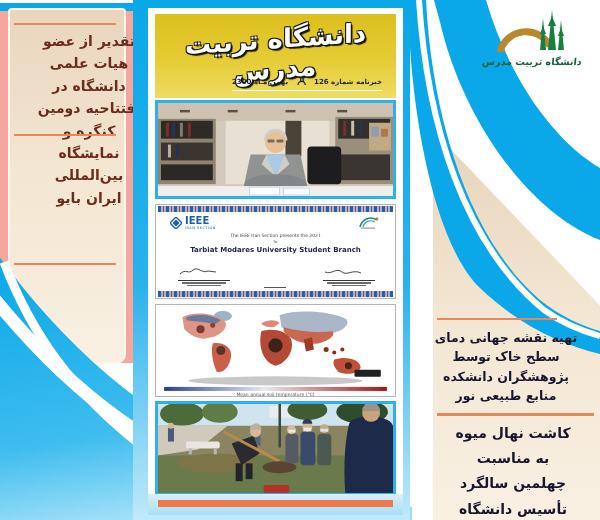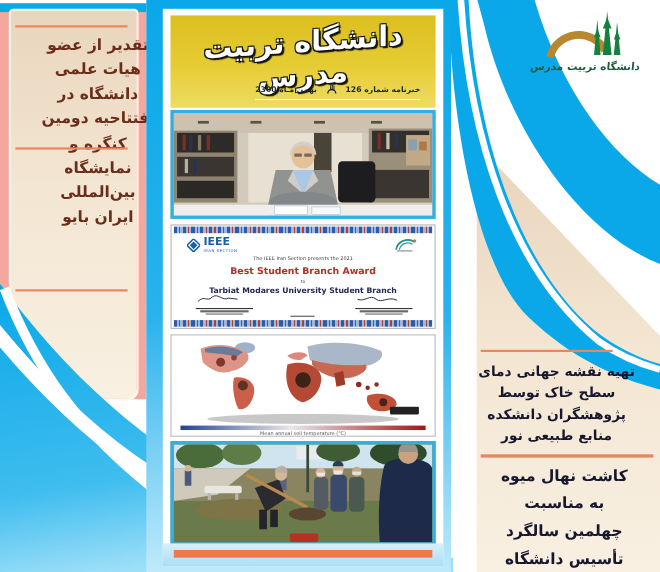--- a/index.html
+++ b/index.html
@@ -167,21 +167,20 @@
             <div style="font-size:3.5px;color:#1b5faa;letter-spacing:0.5px;">IRAN SECTION</div>
           </div>
         </div>
         <svg style="position:absolute;right:16px;top:10px;" width="22" height="14" viewBox="0 0 22 14">
           <path d="M3,12 A11,11 0 0 1 20,5" stroke="#1f8a8a" stroke-width="1.6" fill="none"></path>
           <path d="M6,12 A8,8 0 0 1 18,7" stroke="#37a0a0" stroke-width="1.2" fill="none"></path>
           <circle cx="20" cy="4" r="1.4" fill="#d07828"></circle>
           <rect x="4" y="12.6" width="14" height="1" fill="#888"></rect>
         </svg>
         <p class="cert-line tiny" style="margin-top:28px;">The IEEE Iran Section presents the 2021</p>
-        <p class="cert-line" style="margin-top:4px;font-size:8.5px;font-weight:bold;color:#b03028;">Best Student Branch Award</p>
         <p class="cert-line" style="margin-top:1px;font-size:4px;color:#444;">to</p>
         <p class="cert-line" style="margin-top:2px;font-size:7px;font-weight:bold;color:#22264f;">Tarbiat Modares University Student Branch</p>
         <div style="position:absolute;left:22px;bottom:12px;width:52px;">
           <svg width="40" height="9" viewBox="0 0 40 9">
               <path d="M2,7 C8,1 10,8 15,3 C20,-1 24,7 30,4 L38,5" stroke="#333" stroke-width="0.9" fill="none"></path>
             </svg>
           <div style="height:1px;background:#333;"></div>
           <div class="sig-bar" style="width:44px;"></div><div class="sig-bar" style="width:34px;"></div>
         </div>
         <div style="position:absolute;right:20px;bottom:12px;width:52px;">

